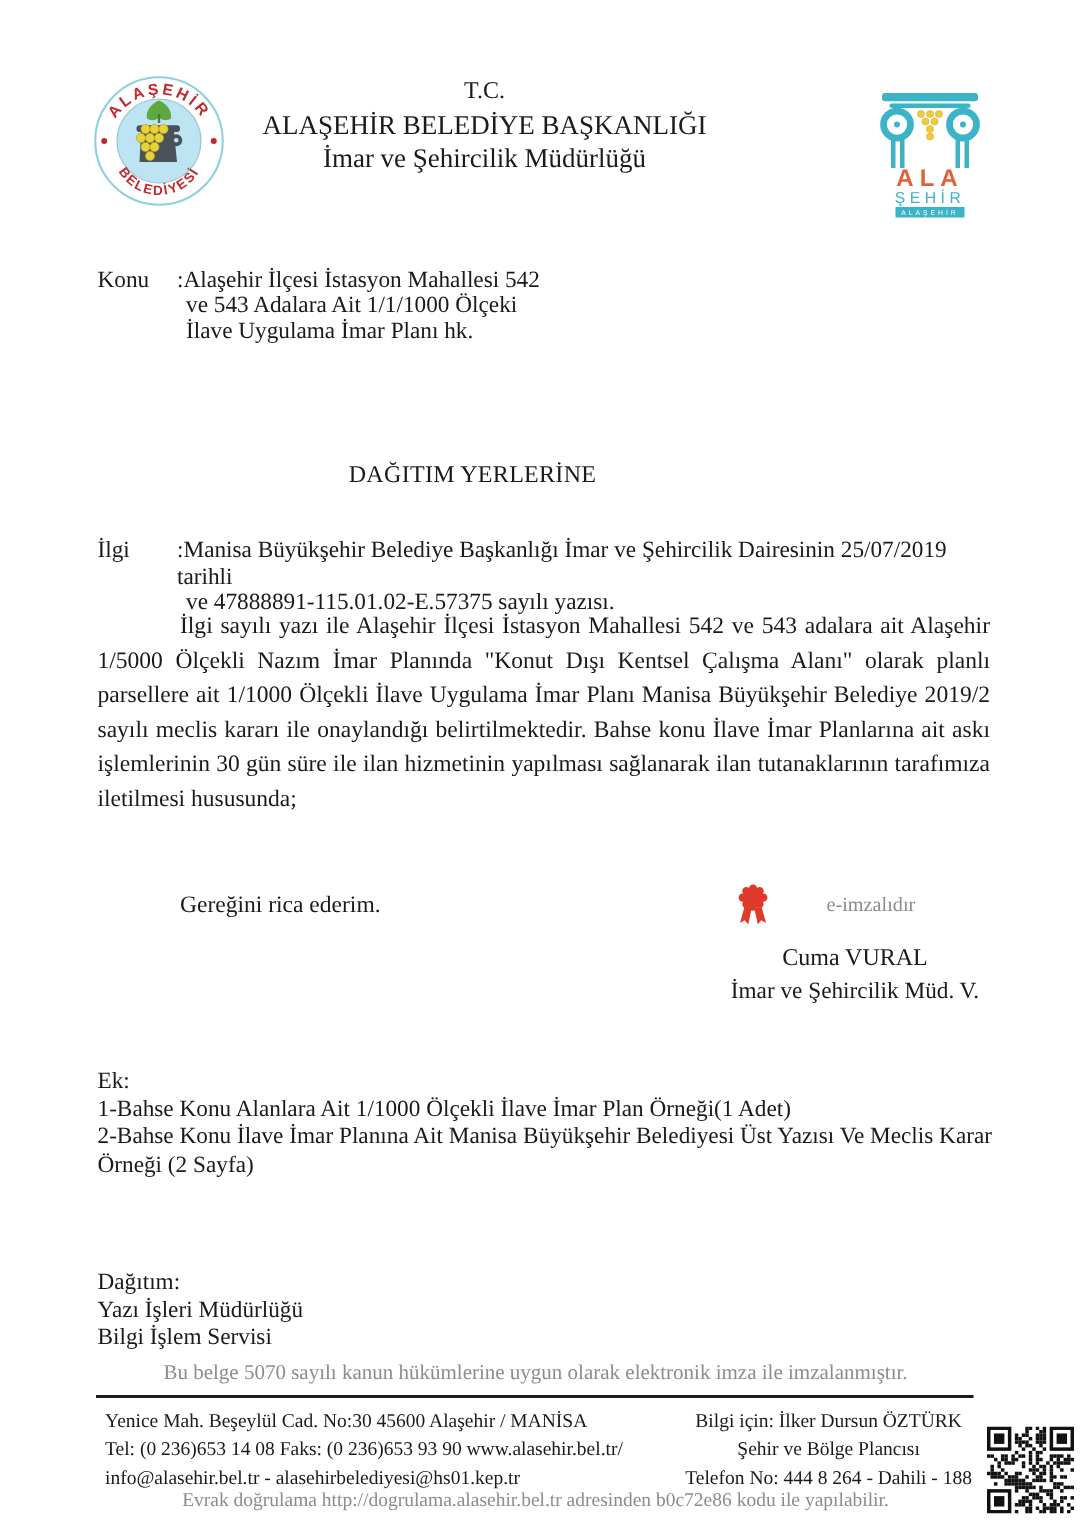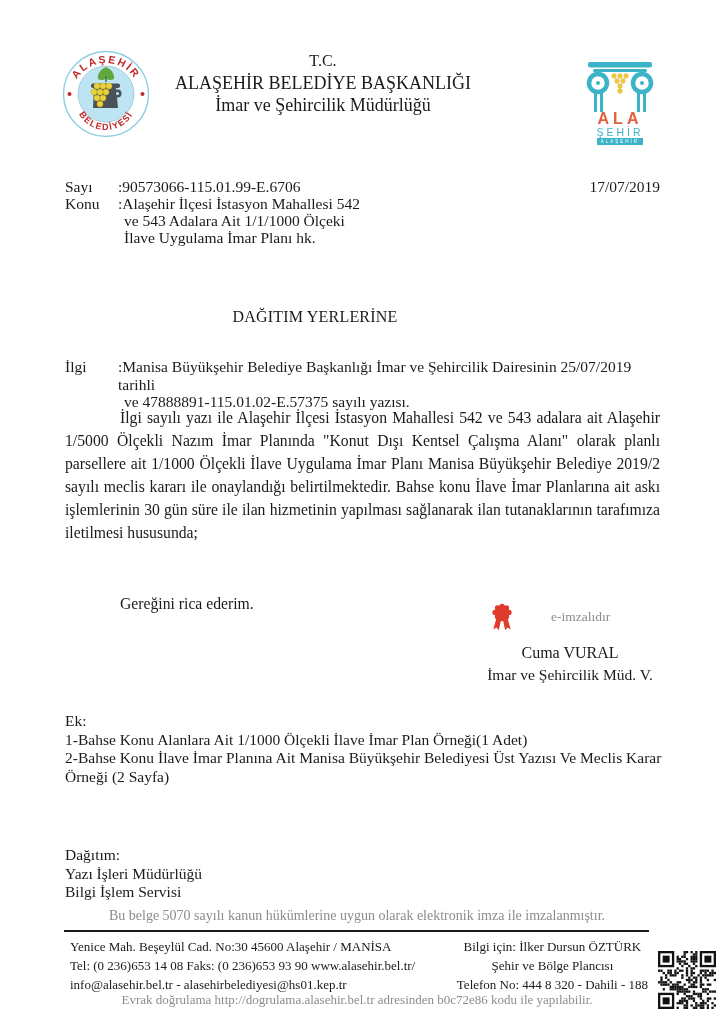--- a/index.html
+++ b/index.html
@@ -29,21 +29,21 @@
   .reference { position:absolute; top:358px; left:65px; width:600px; font-size:15.5px;
                line-height:17.5px; display:flex; }
   .ref-label { flex:0 0 53px; }
   .ref-line2 { padding-left:6px; }
   
   .body-block { position:absolute; top:406px; left:65px; width:595px; font-size:15.7px;
                 line-height:23px; text-align:justify; }
   .body-block p { margin:0; text-indent:55px; }
   .body-block .closing { text-align:left;margin-top:48px; }
   
-  .signature { position:absolute; top:602px; left:455px; width:230px; }
+  .signature { position:absolute; top:588px; left:455px; width:230px; }
   .sig-row { display:flex; align-items:center; }
   .rosette-icon { margin-left:36px; flex:0 0 auto; }
   .esign-note { color:#8c8c8c; font-size:13.5px; margin-left:38px; }
   .sig-name  { text-align:center; font-size:16px; margin-top:12px; }
   .sig-title { text-align:center; font-size:15.5px; margin-top:4px; }
   
   .attachments { position:absolute; top:712px; left:65px; width:600px; font-size:15.5px; line-height:18.5px; }
   .distribution { position:absolute; top:846px; left:65px; font-size:15.5px; line-height:18.5px; }
   
   .footer-legal { position:absolute; top:908px; left:0; width:714px; text-align:center;
@@ -130,25 +130,20 @@
       <circle cx="36" cy="31" r="2.4"></circle>
     </g>
     <text x="36" y="64" text-anchor="middle" font-size="16" font-weight="bold" fill="#e2603c" letter-spacing="4" font-family="Liberation Sans, sans-serif">ALA</text>
     <text x="36" y="75.5" text-anchor="middle" font-size="10.5" fill="#3cb4c7" letter-spacing="3" font-family="Liberation Sans, sans-serif">ŞEHİR</text>
     <rect x="13" y="78" width="46" height="7" fill="#3cb4c7"></rect>
     <text x="36" y="83.2" text-anchor="middle" font-size="4.5" fill="#ffffff" letter-spacing="2" font-family="Liberation Sans, sans-serif">ALAŞEHİR</text>
   </svg>
 
   <div class="meta">
     <div class="meta-row">
-      <span class="meta-label">Sayı</span>
-      <span>:90573066-115.01.99-E.6706</span>
-      <span class="meta-date">17/07/2019</span>
-    </div>
-    <div class="meta-row">
       <span class="meta-label">Konu</span>
       <span>:Alaşehir İlçesi İstasyon Mahallesi 542</span>
     </div>
     <div class="konu-cont">ve 543 Adalara Ait 1/1/1000 Ölçeki</div>
     <div class="konu-cont">İlave Uygulama İmar Planı hk.</div>
   </div>
 
   <div class="recipient">DAĞITIM YERLERİNE</div>
 
   <div class="reference">
@@ -206,21 +201,21 @@
 
   <div class="footer-cols">
     <div class="footer-left">
       <div>Yenice Mah. Beşeylül Cad. No:30 45600 Alaşehir / MANİSA</div>
       <div>Tel: (0 236)653 14 08 Faks: (0 236)653 93 90 www.alasehir.bel.tr/</div>
       <div>info@alasehir.bel.tr - alasehirbelediyesi@hs01.kep.tr</div>
     </div>
     <div class="footer-right">
       <div>Bilgi için: İlker Dursun ÖZTÜRK</div>
       <div>Şehir ve Bölge Plancısı</div>
-      <div>Telefon No: 444 8 320 - Dahili - 188</div>
+      <div>Telefon No: 444 8 264 - Dahili - 188</div>
     </div>
   </div>
 
   <div class="footer-verify">Evrak doğrulama http://dogrulama.alasehir.bel.tr adresinden b0c72e86 kodu ile yapılabilir.</div>
 
   <svg id="qr-svg" class="qr" viewBox="0 0 25 25" xmlns="http://www.w3.org/2000/svg">
       <rect x="11" y="0" width="1" height="1" fill="#111"></rect>
       <rect x="12" y="0" width="1" height="1" fill="#111"></rect>
       <rect x="14" y="0" width="1" height="1" fill="#111"></rect>
       <rect x="16" y="0" width="1" height="1" fill="#111"></rect>

